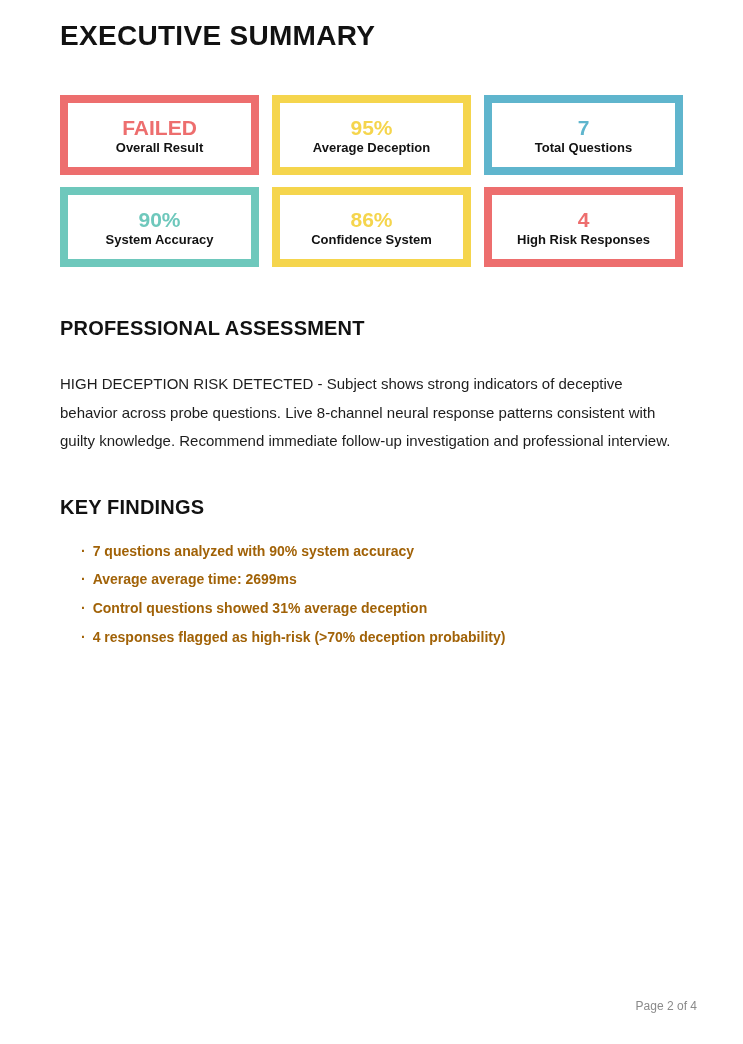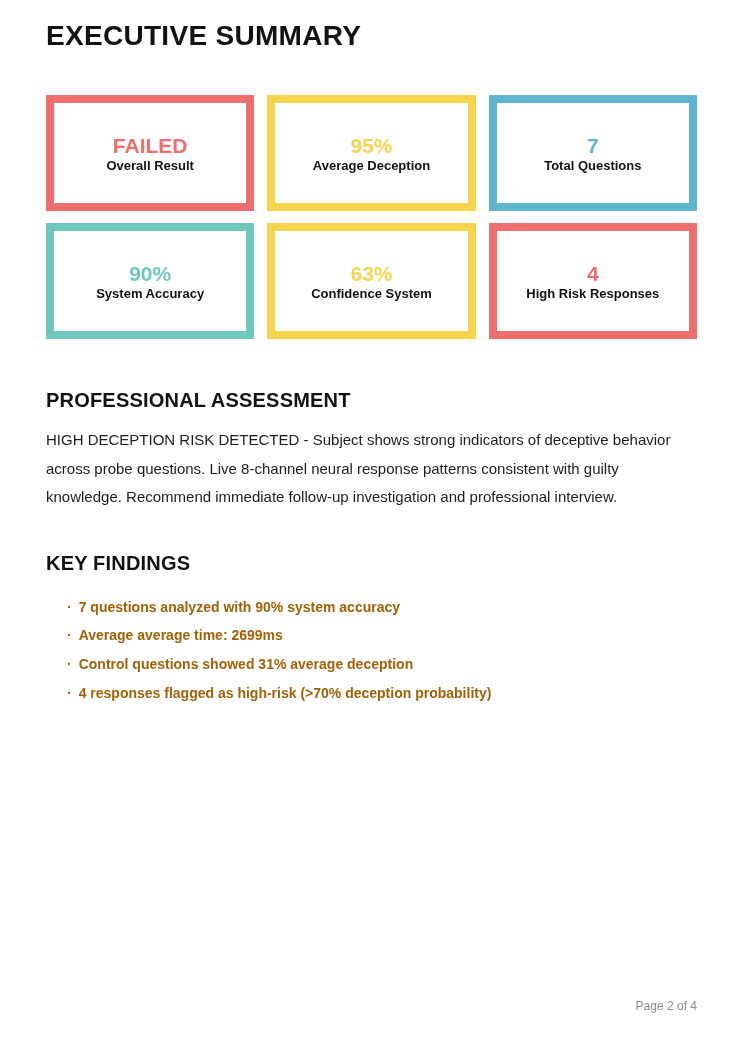--- a/index.html
+++ b/index.html
@@ -6,38 +6,38 @@
   html, body { margin: 0; padding: 0; }
   body {
     width: 743px;
     height: 1044px;
     background: #ffffff;
     font-family: "Liberation Sans", sans-serif;
     color: #161616;
     position: relative;
     overflow: hidden;
   }
-  .content { padding: 0 46px; }
+  .content { padding: 0 60px; }
 
   .page-title {
     margin: 20px 0 0 0;
     font-size: 28px;
     font-weight: bold;
     letter-spacing: 0.3px;
     color: #121212;
   }
 
   .metrics-grid {
     margin-top: 43px;
     display: grid;
     grid-template-columns: repeat(3, 1fr);
     gap: 12px 13px;
   }
   .metric-card {
-    height: 116px;
+    height: 80px;
     border: 8px solid #701a75;
     background: #ffffff;
     display: flex;
     flex-direction: column;
     align-items: center;
     justify-content: center;
     gap: 3px;
     text-align: center;
   }
   .metric-value {
@@ -54,21 +54,21 @@
 
   .section-heading {
     margin: 0;
     font-size: 20px;
     font-weight: bold;
     letter-spacing: 0.2px;
     color: #121212;
   }
   .assessment-heading { margin-top: 50px; }
   .assessment-body {
-    margin-top: 14px;
+    margin-top: 30px;
     font-size: 15px;
     line-height: 28.5px;
     color: #1d1d1d;
     max-width: 650px;
   }
 
   .findings-heading { margin-top: 40px; }
   .findings-list { margin-top: 18px; }
   .finding-item {
     font-size: 14px;
@@ -105,21 +105,21 @@
       </div>
       <div class="metric-card" style="border-color: rgb(95, 181, 205);">
         <div class="metric-value" style="color: rgb(95, 181, 205);">7</div>
         <div class="metric-label">Total Questions</div>
       </div>
       <div class="metric-card" style="border-color: rgb(110, 200, 188);">
         <div class="metric-value" style="color: rgb(110, 200, 188);">90%</div>
         <div class="metric-label">System Accuracy</div>
       </div>
       <div class="metric-card" style="border-color: rgb(245, 213, 77);">
-        <div class="metric-value" style="color: rgb(245, 213, 77);">63%</div>
+        <div class="metric-value" style="color: rgb(245, 213, 77);">86%</div>
         <div class="metric-label">Confidence System</div>
       </div>
       <div class="metric-card" style="border-color: rgb(237, 110, 110);">
         <div class="metric-value" style="color: rgb(237, 110, 110);">4</div>
         <div class="metric-label">High Risk Responses</div>
       </div>
     </div>
 
   <h2 class="section-heading assessment-heading">PROFESSIONAL ASSESSMENT</h2>
 

